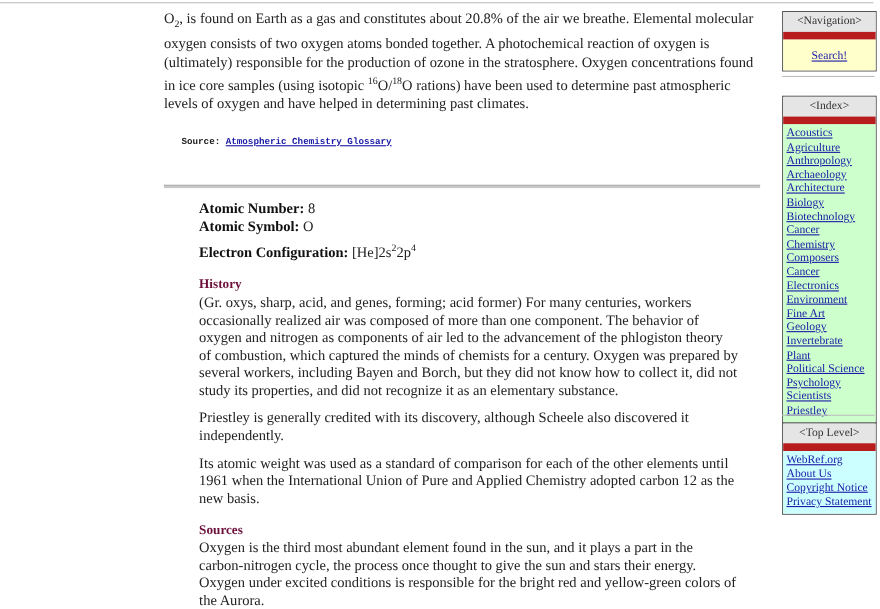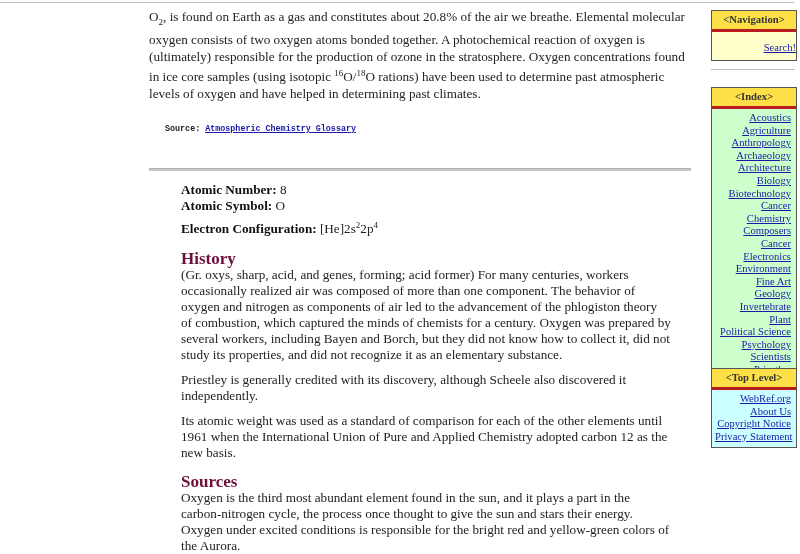--- a/index.html
+++ b/index.html
@@ -11,30 +11,30 @@
   .intro sub, .intro sup { font-size:9px; }
   .refs { font-size:10.6px; margin:10px 0 0 0; color:#333; }
   .source { font-size:8.4px; font-weight:bold; margin:22px 0 0 16px; color:#222;font-family:Liberation Mono, monospace; }
   .source a { color:#1a1aa6; text-decoration:underline; }
   .hr { position:absolute; left:149px; top:168px; width:542px; height:2px; background:#c8c8c8; border-top:1px solid #b0b0b0; }
   .details { position:absolute; left:181px; top:182px; width:490px; font-size:13.2px; line-height:16px; color:#222; }
   .details .row { margin:0; }
   .details b { color:#111; }
   .details .econf { margin-top:2px; line-height:18px; }
   .details sup { font-size:9px; }
-  h3 { font-size:17px; color:#6b0f3a; margin:12px 0 0 0; font-weight:bold; line-height:17px; }
+  h3 { font-size:12px; color:#6b0f3a; margin:12px 0 0 0; font-weight:bold; line-height:17px; }
   .para { margin:0; line-height:16px; }
   .para.gap { margin-top:9px; }
   .side { position:absolute; left:711px; width:84px; font-size:10.6px; }
   .box { border:1px solid #555; }
-  .box .hd { background:#fde047; text-align:center; font-weight:bold; color:#333;
-             border-bottom:3px solid #b91c1c; padding:3px 0 4px 0; font-size:10.6px; }
-  .box .bd { text-align:right; padding:3px 5px 4px 3px; line-height:12.6px; }
+  .box .hd { background:#e5e5e5; text-align:center; font-weight:normal; color:#333;
+             border-bottom:7px solid #b91c1c; padding:3px 0 4px 0; font-size:10.6px; }
+  .box .bd { text-align:left; padding:3px 5px 4px 3px; line-height:12.6px; }
   .box .bd a { color:#1a1aa6; text-decoration:underline; display:block; white-space:nowrap; }
-  .nav .bd { background:#ffffcc; text-align:right; padding:10px 0 5px 0; }
+  .nav .bd { background:#ffffcc; text-align:center; padding:10px 0 5px 0; }
   .idx .bd { background:#ccffcc; }
   .top .bd { background:#ccffff; }
   .sep { position:absolute; left:711px; width:84px; height:1px; background:#bdbdbd; }
 </style>
 </head>
 <body>
 
 <div class="topline"></div>
 
 <div class="main">
@@ -89,21 +89,21 @@
     <a href="#">Plant</a>
     <a href="#">Political Science</a>
     <a href="#">Psychology</a>
     <a href="#">Scientists</a>
     <a href="#">Priestley</a>
   </div>
 </div>
 
 <div class="sep" style="top:377px;"></div>
 
-<div class="side box top" style="top:368px;">
+<div class="side box top" style="top:384px;">
   <div class="hd">&lt;Top Level&gt;</div>
   <div class="bd">
     <a href="#">WebRef.org</a>
     <a href="#">About Us</a>
     <a href="#">Copyright Notice</a>
     <a href="#">Privacy Statement</a>
   </div>
 </div>
 
 </body></html>

